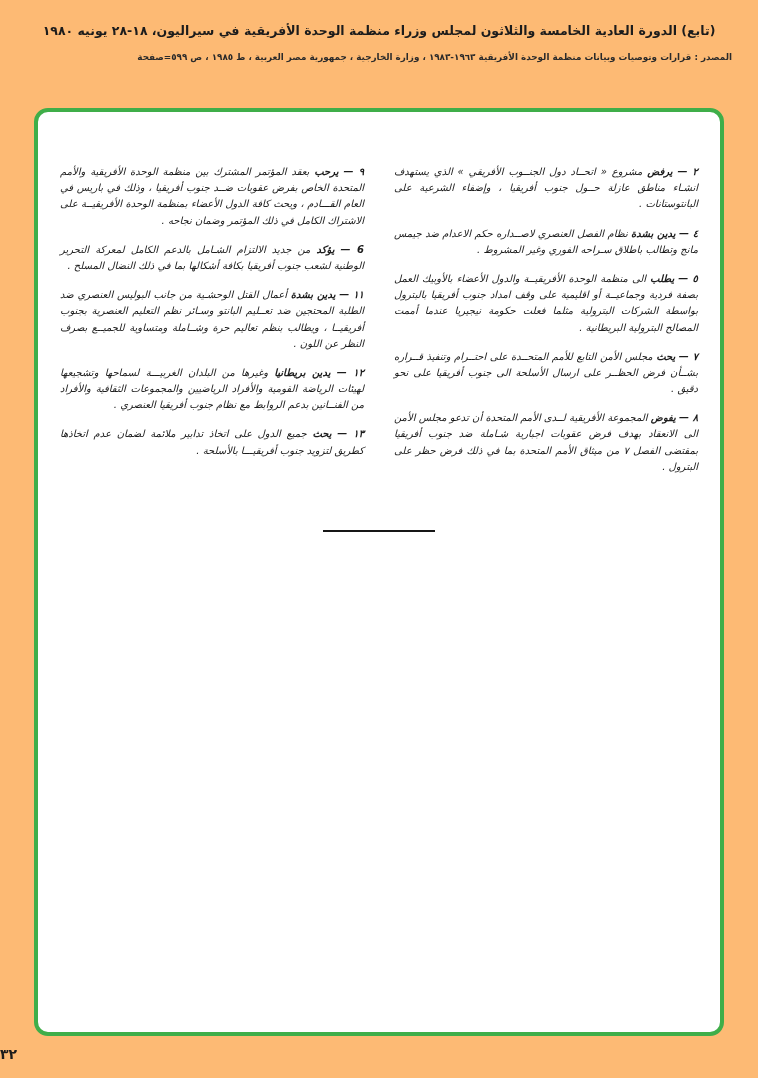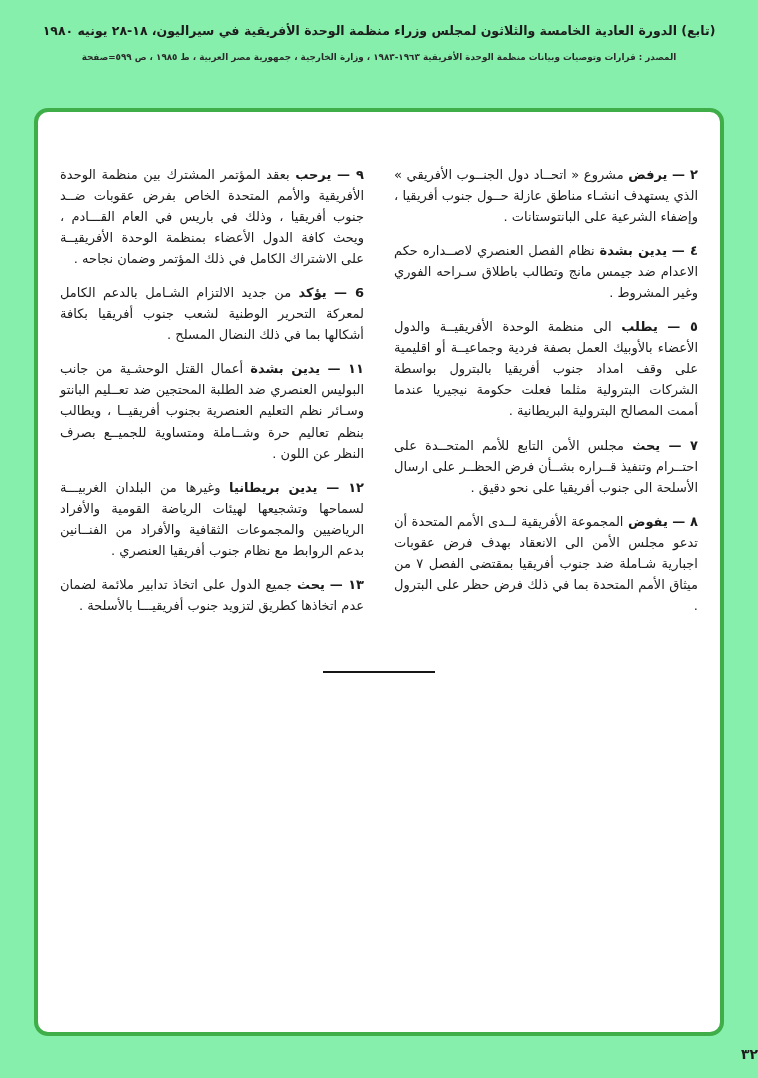--- a/index.html
+++ b/index.html
@@ -7,71 +7,73 @@
   body {
     width:758px; height:1078px;
     font-family:"DejaVu Sans", sans-serif;
     color:#1c1c1c;
     position:relative;
     overflow:hidden;
   }
   .page {
     position:relative;
     width:758px; height:1078px;
-    background:#86efac;
+    background:#fdba74;
   }
   .header {
     position:absolute;
     top:22px; right:26px; left:26px;
     direction:rtl;
     text-align:center;
   }
   .header-line1 {
     font-size:12.5px;
     font-weight:bold;
     line-height:1.5;
   }
   .header-line2 {
     font-size:8.8px;
     font-weight:bold;
     margin-top:11px;
     color:#2a2a2a;
+    text-align:right;
   }
   .frame {
     position:absolute;
     top:108px; left:34px;
     width:690px; height:928px;
     background:#ffffff;
     border:4px solid #3fae49;
     border-radius:14px;
     padding:52px 22px 0 22px;
   }
   .columns {
     display:flex;
     direction:rtl;
     gap:30px;
   }
   .col {
     flex:1;
     direction:rtl;
     text-align:justify;
-    font-size:13px;
+    font-size:10px;
     line-height:1.62;
+    font-style:italic;
   }
   .para { margin-bottom:13px; }
   .lead { font-weight:bold; }
   .divider {
     width:112px;
     border-top:2.5px solid #161616;
     margin:42px auto 0 auto;
   }
   .page-number {
     position:absolute;
     bottom:16px; left:0; right:0;
-    text-align:right;
+    text-align:left;
     font-size:14px;
     font-weight:bold;
   }
 </style>
 </head>
 <body>
 
 <div class="page">
 
   <div class="header">

